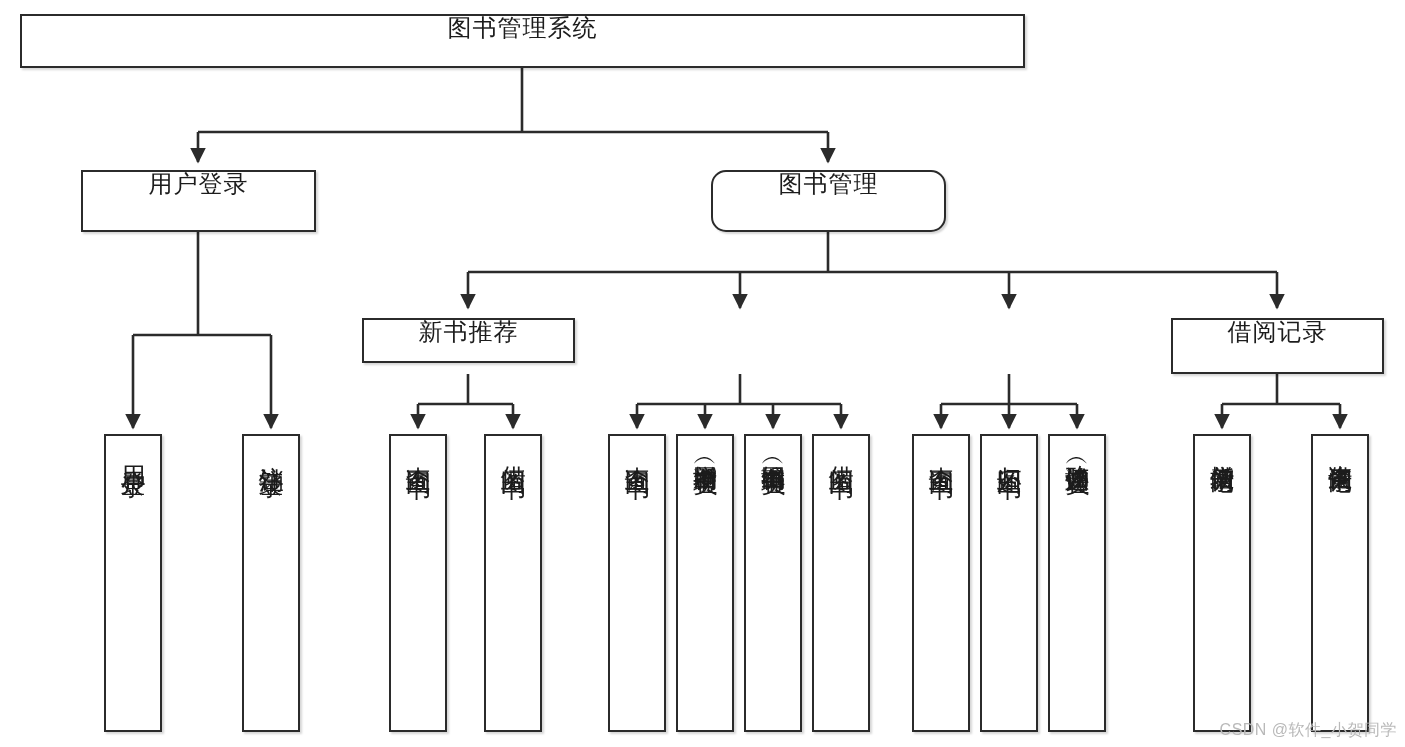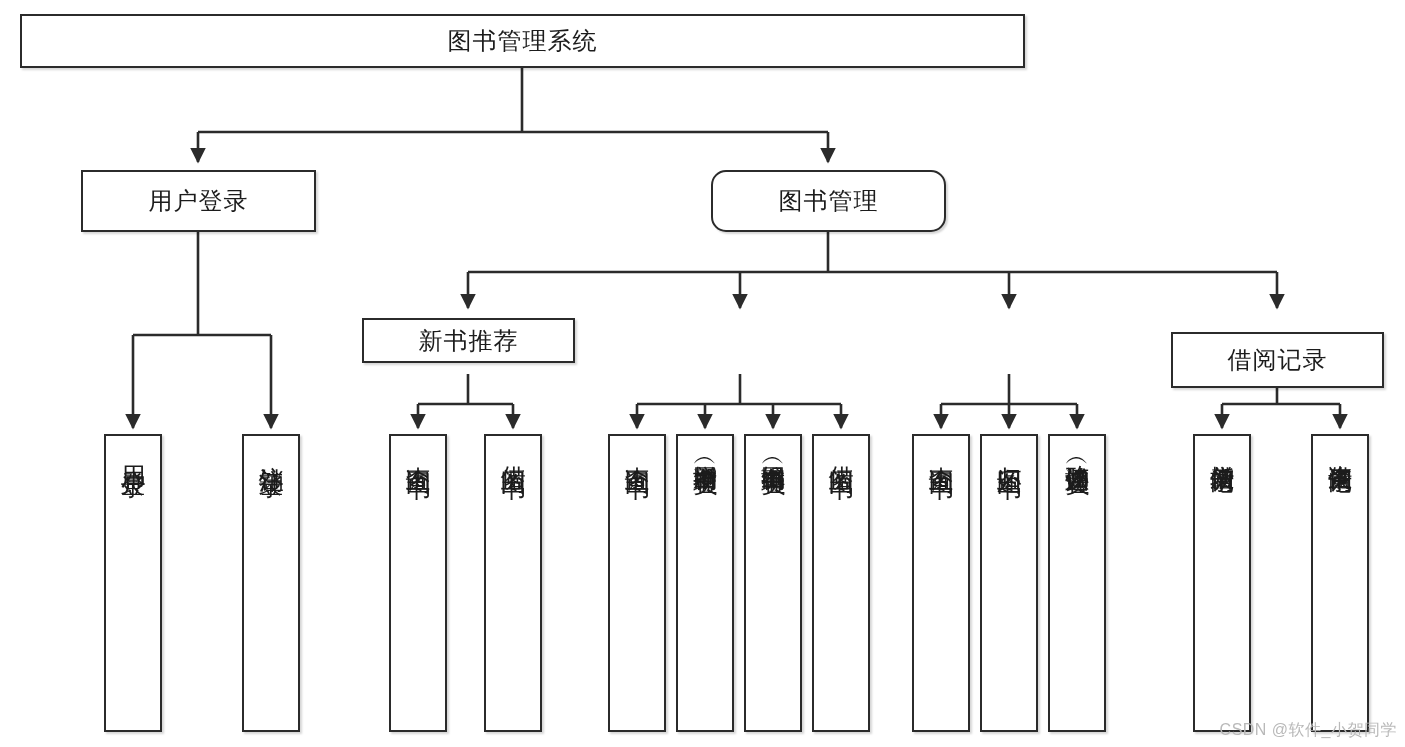--- a/index.html
+++ b/index.html
@@ -26,21 +26,21 @@
     height: 747px;
     pointer-events: none;
   }
   .node {
     position: absolute;
     box-sizing: border-box;
     background: #ffffff;
     border: 2px solid #2b2b2b;
     box-shadow: 2px 2px 2px rgba(0,0,0,0.16);
     display: flex;
-    align-items: center;
+    align-items: flex-start;
     justify-content: center;
     color: #1c1c1c;
   }
   .node-label {
     display: block;
     text-align: center;
     line-height: 1.0;
   }
   .node.horizontal .node-label {
     font-size: 24px;
@@ -141,21 +141,21 @@
   <div class="node horizontal" style="left:711px; top:170px; width:235px; height:62px;border-radius:15px;">
     <span class="node-label">图书管理</span>
   </div>
 
   <div class="node horizontal" style="left:362px; top:318px; width:213px; height:45px;">
     <span class="node-label">新书推荐</span>
   </div>
 
 
 
-  <div class="node horizontal" style="left:1171px; top:318px; width:213px; height:56px;margin-top:14px;">
+  <div class="node horizontal" style="left:1171px; top:318px; width:213px; height:56px;">
     <span class="node-label">借阅记录</span>
   </div>
 
   <div class="node vertical" style="left:104px; top:434px; width:58px; height:298px;">
     <span class="node-label">用户登录</span>
   </div>
 
   <div class="node vertical" style="left:242px; top:434px; width:58px; height:298px;">
     <span class="node-label">注销登录</span>
   </div>

